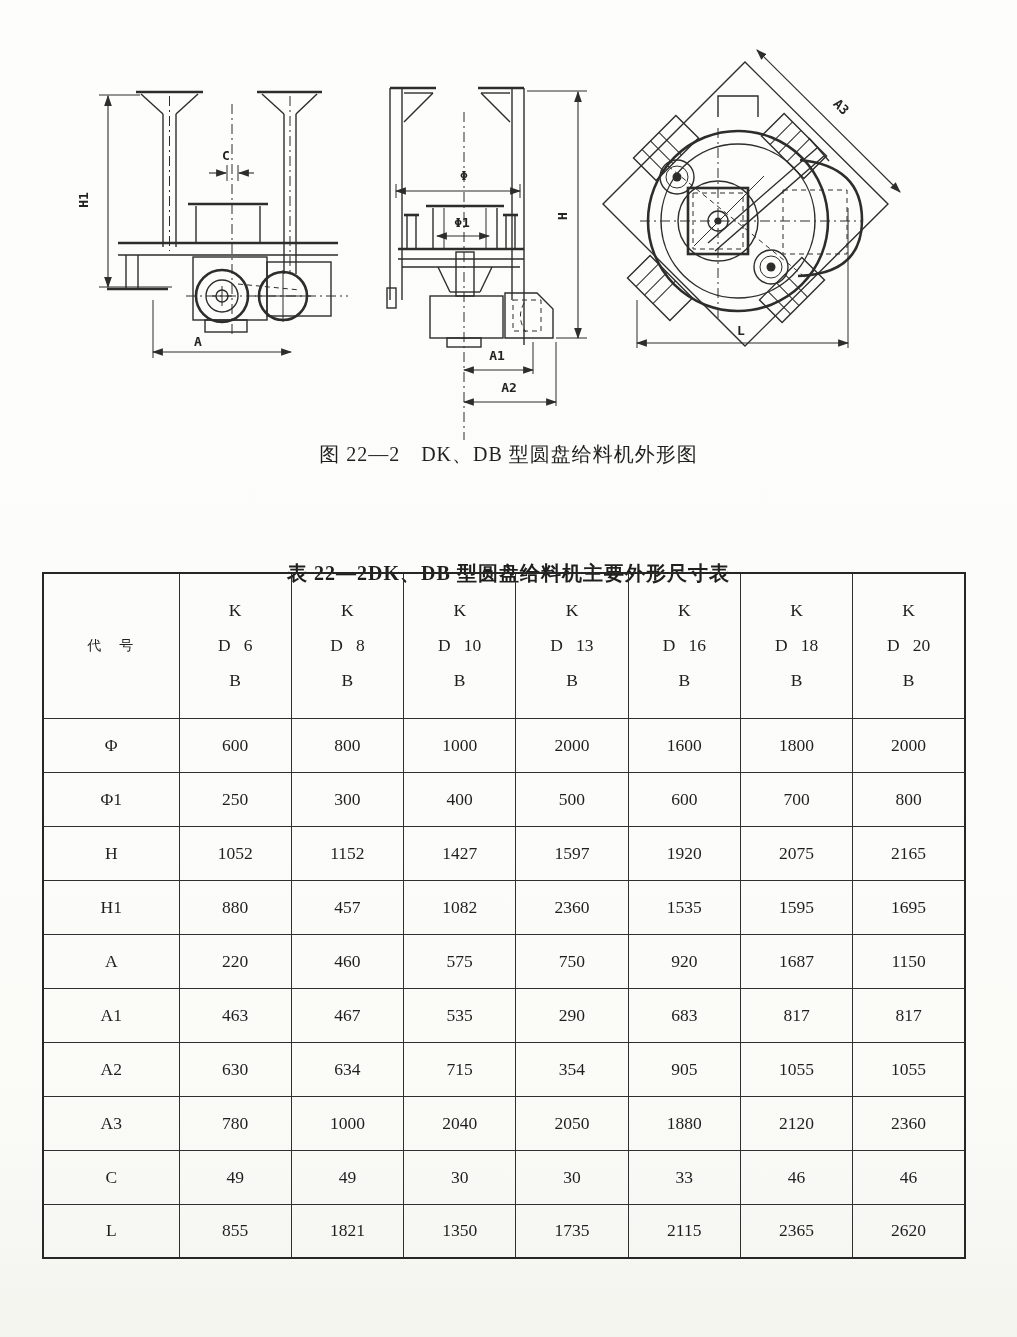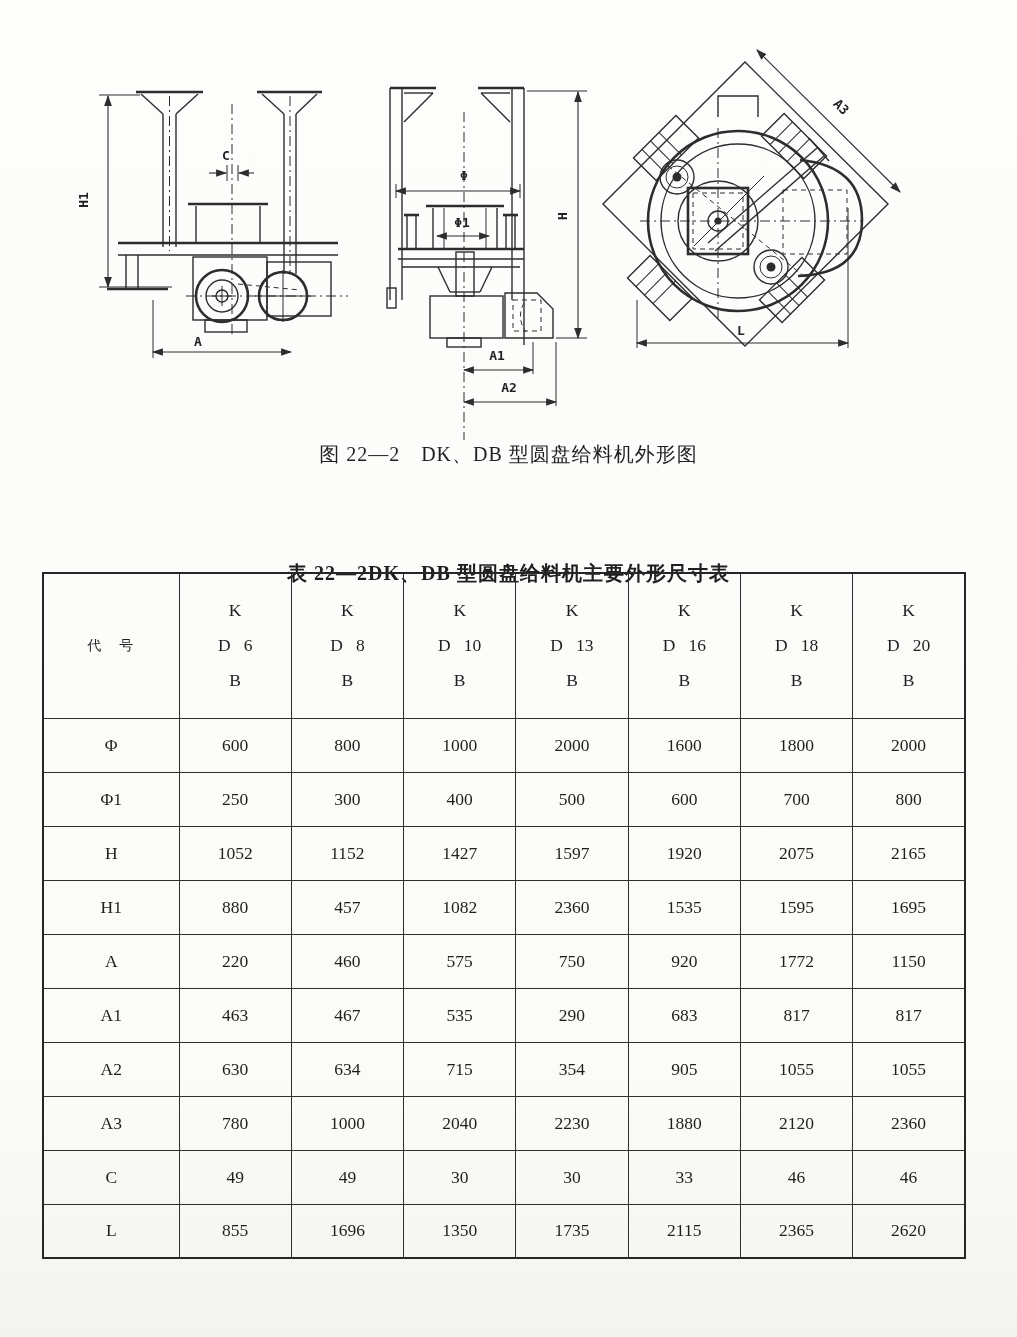--- a/index.html
+++ b/index.html
@@ -323,21 +323,21 @@
       <td>1595</td>
       <td>1695</td>
     </tr>
     <tr class="r">
       <td>A</td>
       <td>220</td>
       <td>460</td>
       <td>575</td>
       <td>750</td>
       <td>920</td>
-      <td>1772</td>
+      <td>1687</td>
       <td>1150</td>
     </tr>
     <tr class="r">
       <td>A1</td>
       <td>463</td>
       <td>467</td>
       <td>535</td>
       <td>290</td>
       <td>683</td>
       <td>817</td>
@@ -351,39 +351,39 @@
       <td>354</td>
       <td>905</td>
       <td>1055</td>
       <td>1055</td>
     </tr>
     <tr class="r">
       <td>A3</td>
       <td>780</td>
       <td>1000</td>
       <td>2040</td>
-      <td>2230</td>
+      <td>2050</td>
       <td>1880</td>
       <td>2120</td>
       <td>2360</td>
     </tr>
     <tr class="r">
       <td>C</td>
       <td>49</td>
       <td>49</td>
       <td>30</td>
       <td>30</td>
       <td>33</td>
       <td>46</td>
       <td>46</td>
     </tr>
     <tr class="r">
       <td>L</td>
       <td>855</td>
-      <td>1696</td>
+      <td>1821</td>
       <td>1350</td>
       <td>1735</td>
       <td>2115</td>
       <td>2365</td>
       <td>2620</td>
     </tr>
   </tbody>
     </table>
 
 </div>

